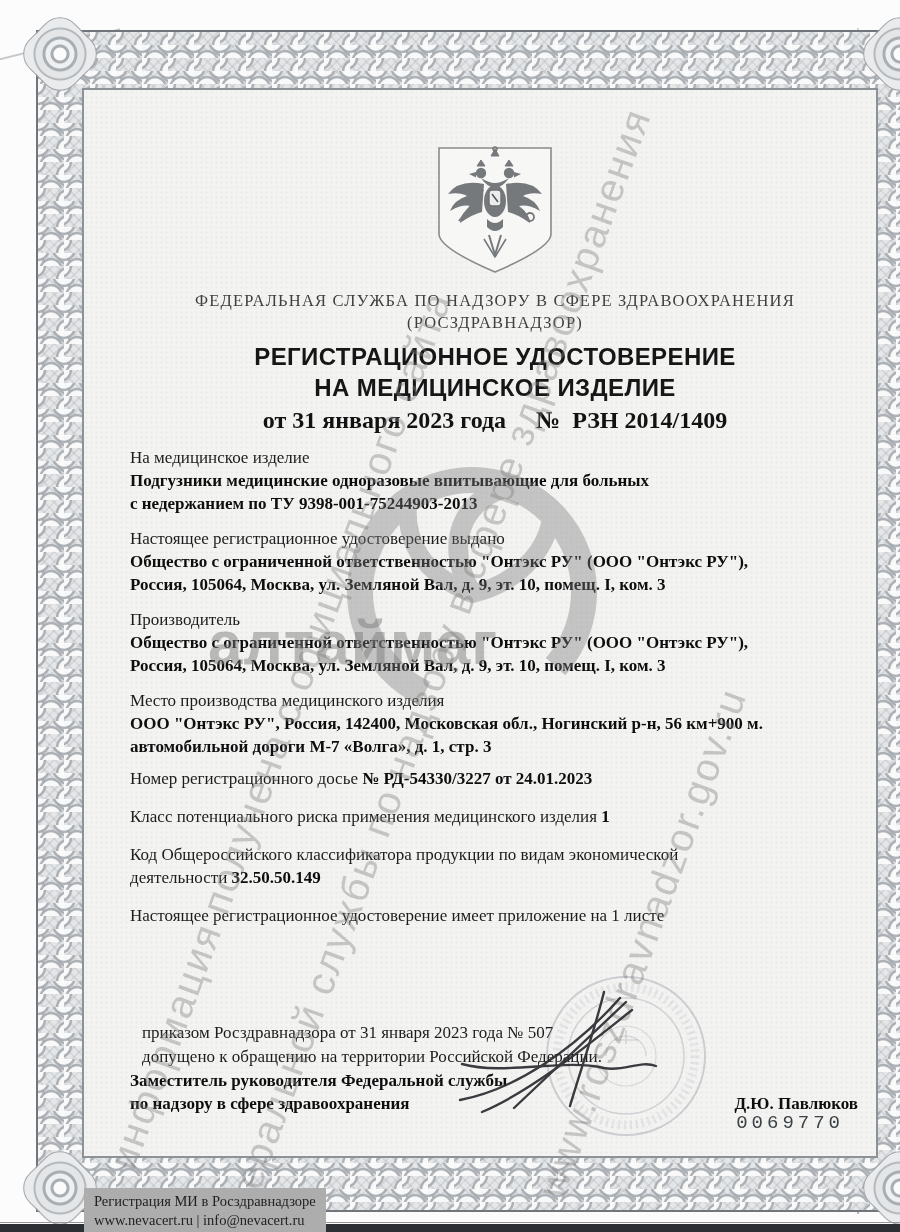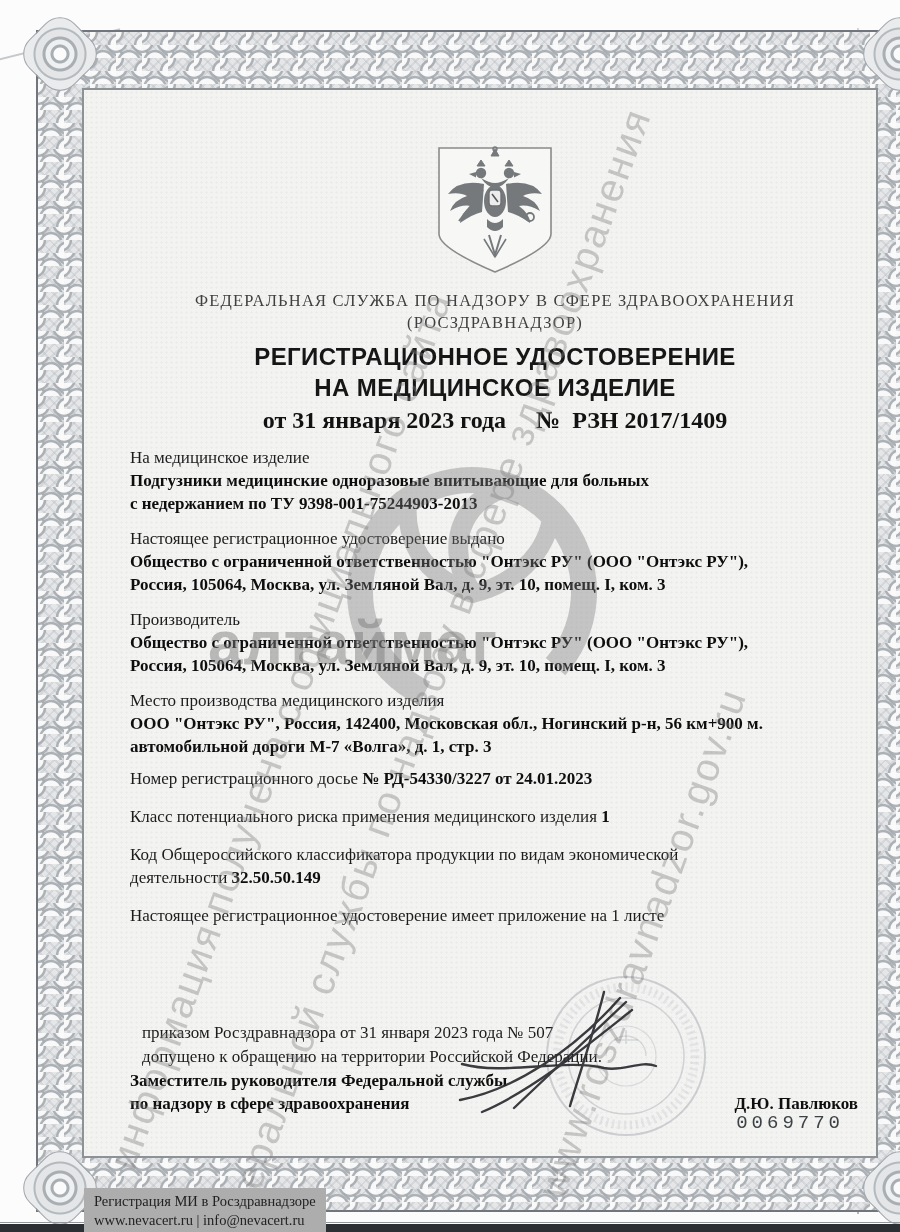--- a/index.html
+++ b/index.html
@@ -142,21 +142,21 @@
 
       <div class="cert-title">
         <div>РЕГИСТРАЦИОННОЕ УДОСТОВЕРЕНИЕ</div>
         <div>НА МЕДИЦИНСКОЕ ИЗДЕЛИЕ</div>
       </div>
 
       <div class="dateline">
         <span>от 31 января 2023 года</span>
         <span class="num">
           <span>№</span>
-          <span>РЗН 2017/1409</span>
+          <span>РЗН 2014/1409</span>
         </span>
       </div>
 
       <div class="body">
 
         <div class="field first">
           <div class="f-label">На медицинское изделие</div>
           <div class="f-line bold">Подгузники медицинские одноразовые впитывающие для больных</div>
           <div class="f-line bold">с недержанием по ТУ 9398-001-75244903-2013</div>
         </div>

